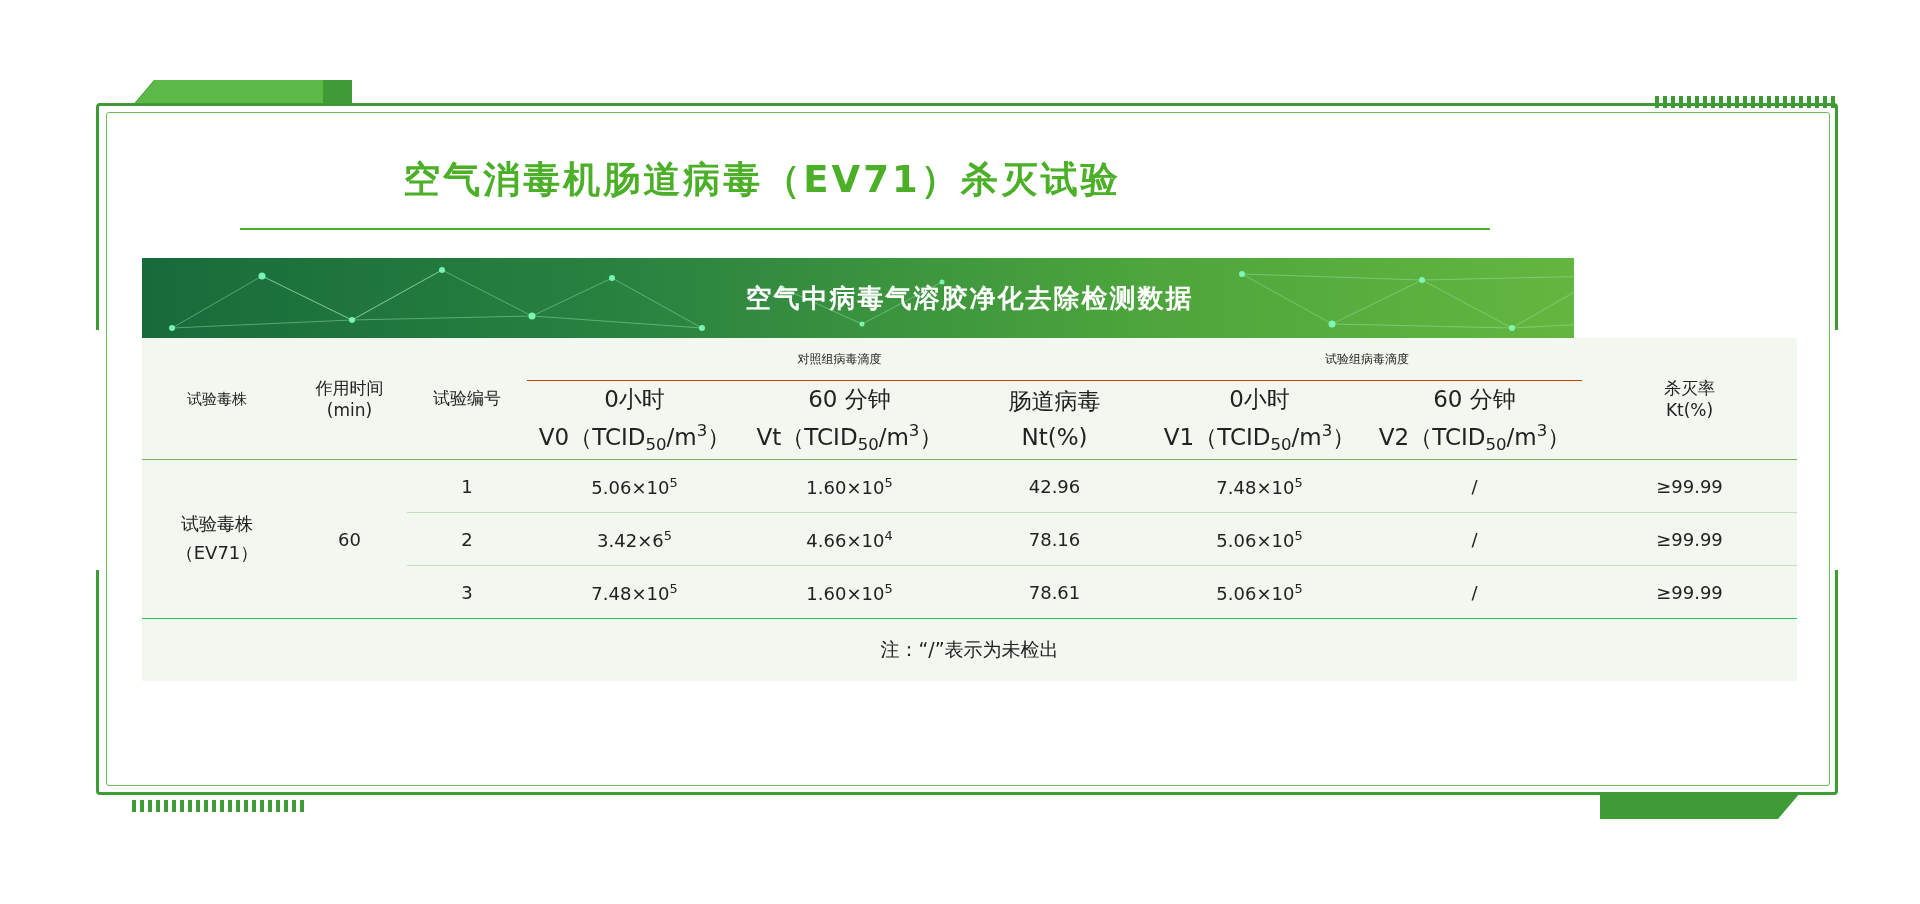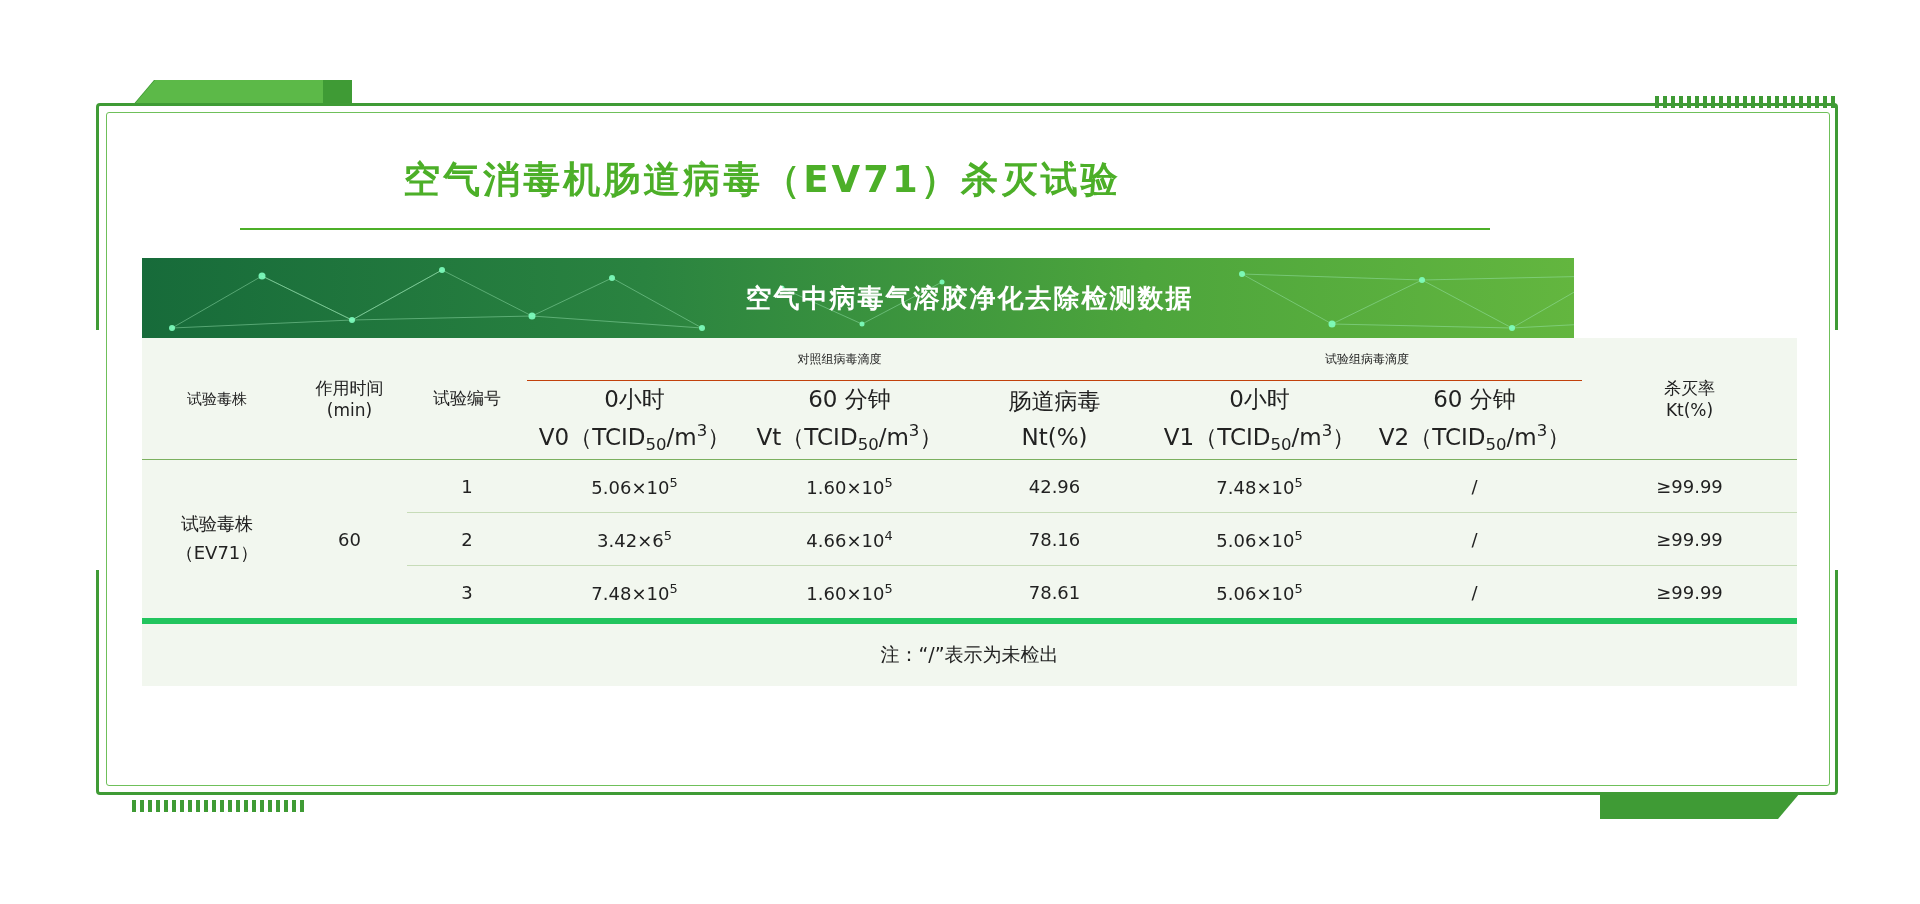--- a/index.html
+++ b/index.html
@@ -200,21 +200,21 @@
   .body-row.first td { border-top: 1px solid #7cb05f; }
   .left-cell {
     font-size: 15px;
     line-height: 1.6;
   }
   .note-row td {
     height: 62px;
     text-align: left;
     padding-left: 30px;
     font-size: 19px;
-    border-top: 6px solid #22c55e;
+    border-top: 1px solid #22c55e;
   }
   sub { font-size: 0.72em; }
   sup { font-size: 0.72em; }
   .nowrap { white-space: nowrap; }
 </style>
 </head>
 <body>
 
 <div id="stage">
 

